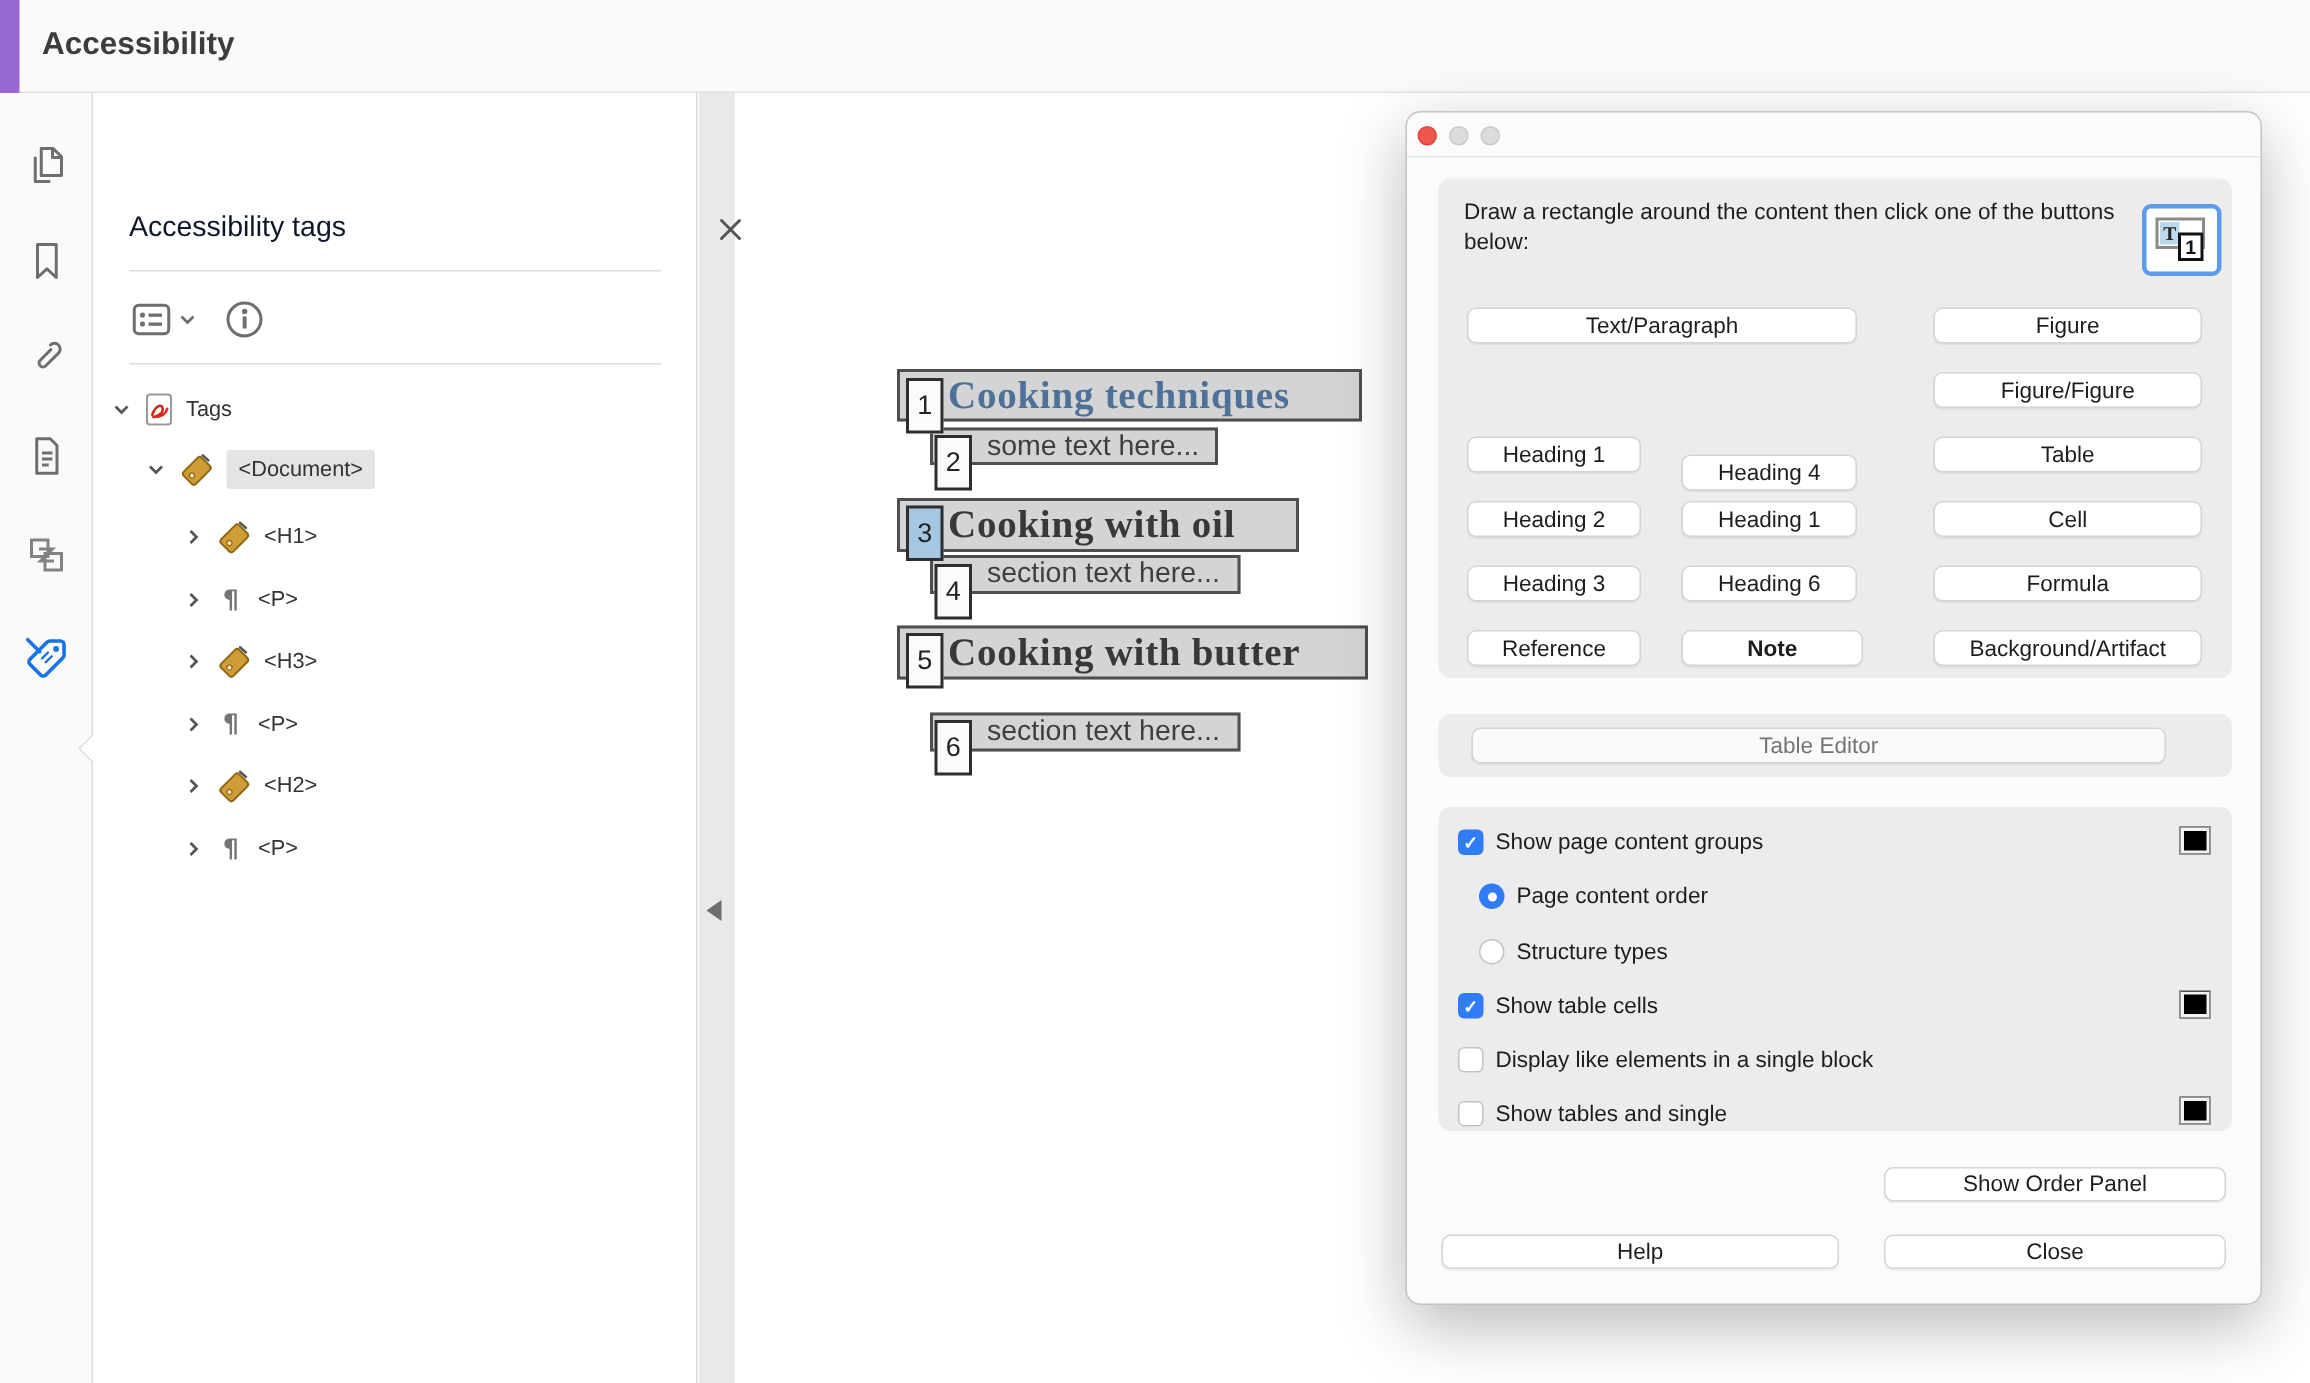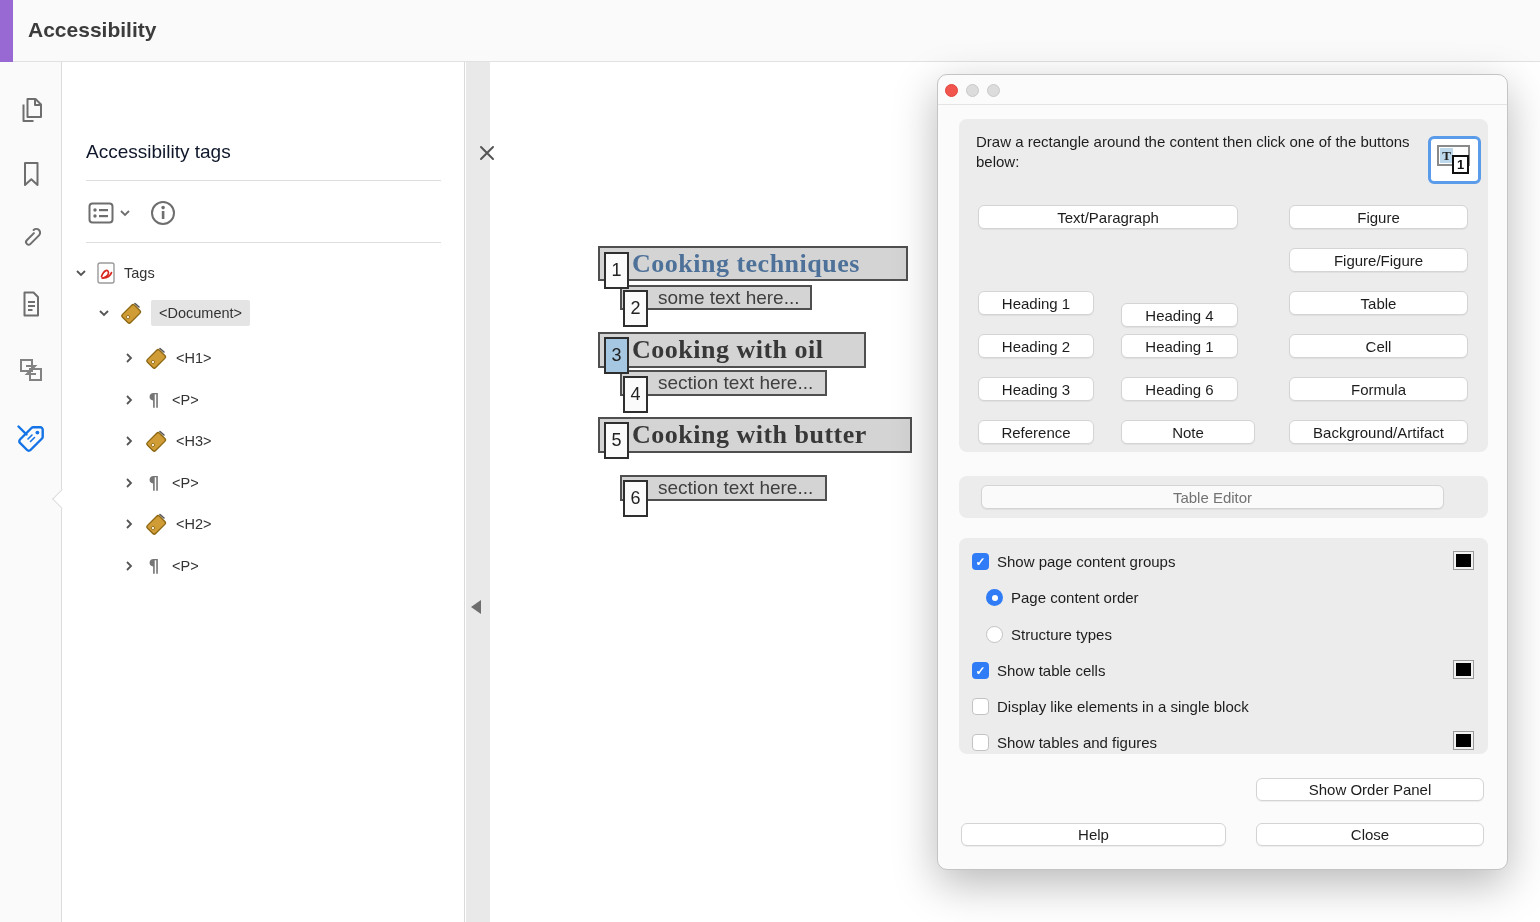--- a/index.html
+++ b/index.html
@@ -370,21 +370,21 @@
 
     <div class="dbtn" style="left:19px; top:215px; width:116px;">Heading 2</div>
     <div class="dbtn" style="left:162px; top:215px; width:117px;">Heading 1</div>
     <div class="dbtn" style="left:330px; top:215px; width:179px;">Cell</div>
 
     <div class="dbtn" style="left:19px; top:258px; width:116px;">Heading 3</div>
     <div class="dbtn" style="left:162px; top:258px; width:117px;">Heading 6</div>
     <div class="dbtn" style="left:330px; top:258px; width:179px;">Formula</div>
 
     <div class="dbtn" style="left:19px; top:301px; width:116px;">Reference</div>
-    <div class="dbtn" style="left:162px; top:301px; width:134px;">Note</div>
+    <div class="dbtn" style="left:162px; top:301px; width:121px;font-weight:bold;">Note</div>
     <div class="dbtn" style="left:330px; top:301px; width:179px;">Background/Artifact</div>
   </div>
 
   <div class="group group-table-editor">
     <div class="dbtn disabled" style="left:22px; top:9px; width:463px;">Table Editor</div>
   </div>
 
   <div class="group group-options">
     <div class="opt-row" style="left:13px; top:15px;">
       <span class="cbx on">✓</span>
@@ -408,21 +408,21 @@
     </div>
     <div class="swatch" style="left:494px; top:122px;"></div>
 
     <div class="opt-row" style="left:13px; top:160px;">
       <span class="cbx off"></span>
       <span>Display like elements in a single block</span>
     </div>
 
     <div class="opt-row" style="left:13px; top:196px;">
       <span class="cbx off"></span>
-      <span>Show tables and figures</span>
+      <span>Show tables and single</span>
     </div>
     <div class="swatch" style="left:494px; top:193px;"></div>
   </div>
 
   <div class="dbtn foot-btn" style="left:318px; top:703px; width:228px;">Show Order Panel</div>
   <div class="dbtn foot-btn" style="left:23px; top:748px; width:265px;">Help</div>
   <div class="dbtn foot-btn" style="left:318px; top:748px; width:228px;">Close</div>
 </div>
 
 </body></html>

